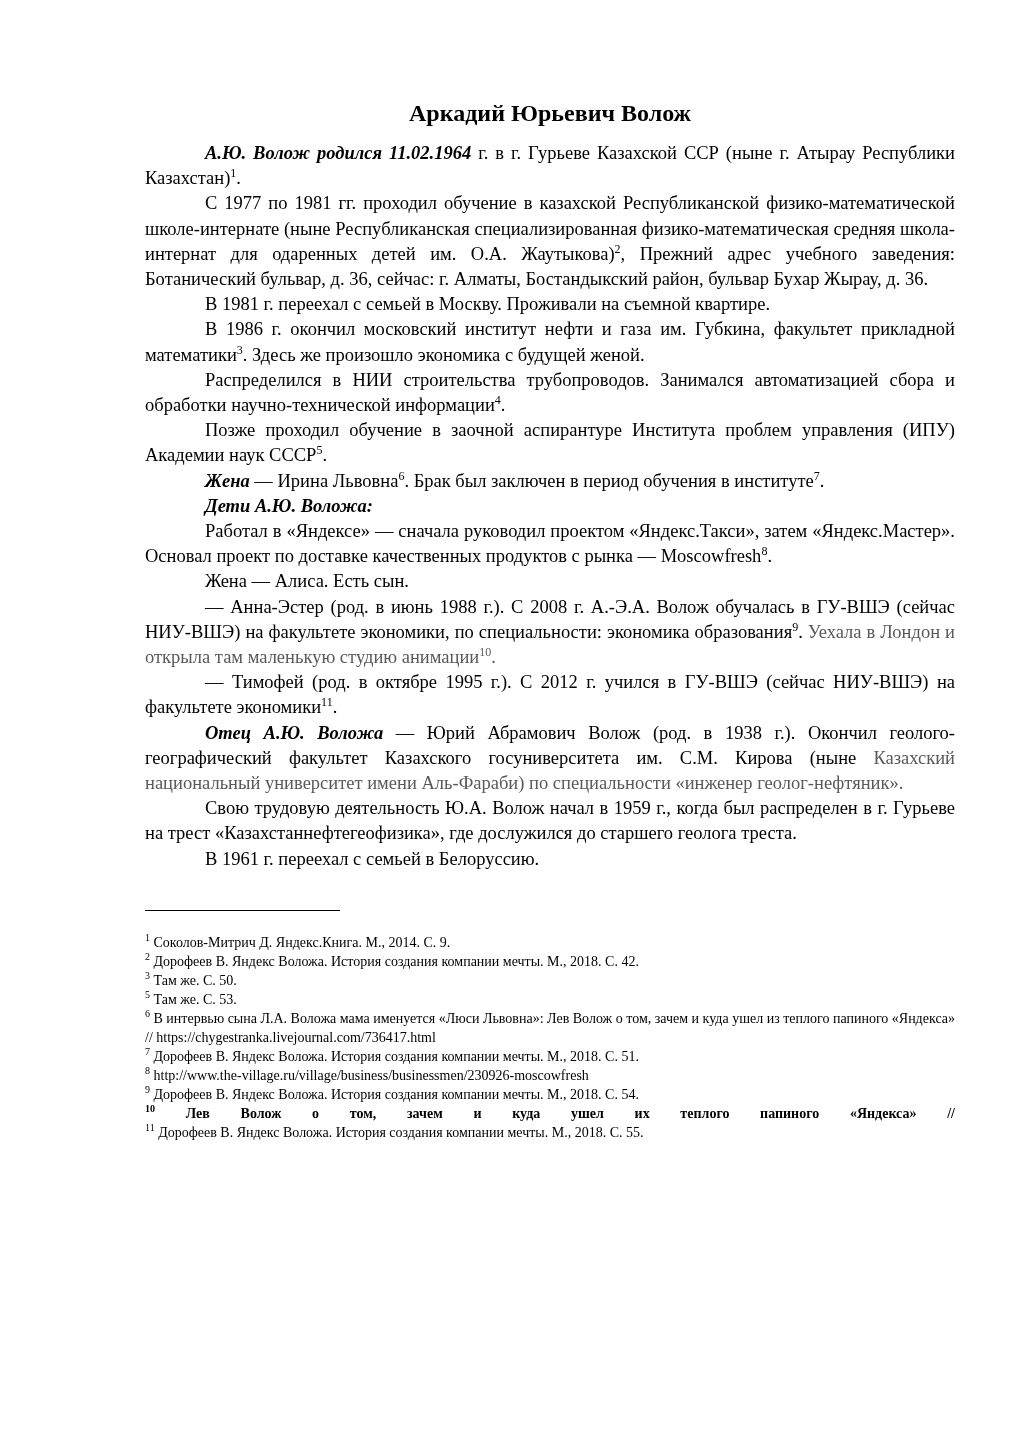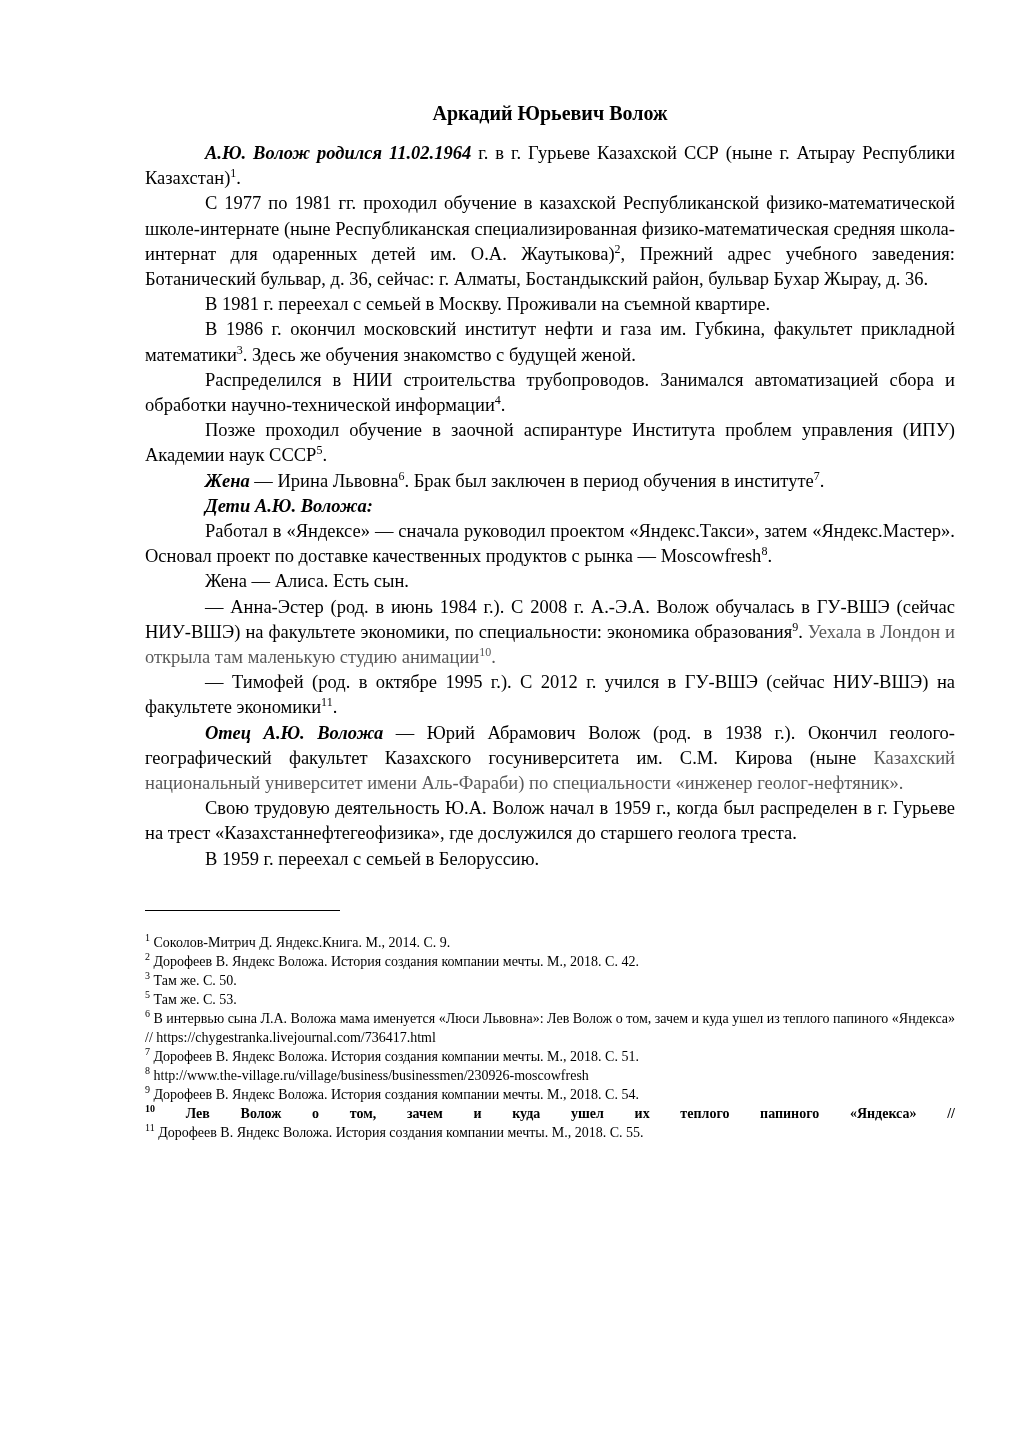--- a/index.html
+++ b/index.html
@@ -9,21 +9,21 @@
     height: 1448px;
     margin: 0 auto;
     background: #ffffff;
     font-family: "Liberation Serif", "DejaVu Serif", serif;
     color: #000000;
     padding: 100px 69px 40px 145px;
     overflow: hidden;
     position: relative;
   }
   .doc-title {
-    font-size: 20px;
+    font-size: 24px;
     font-weight: bold;
     text-align: center;
     line-height: 26px;
     margin-bottom: 15px;
   }
   .doc-body p.para {
     margin: 0;
     font-size: 18.5px;
     line-height: 25.2px;
     text-align: justify;
@@ -58,32 +58,32 @@
 </head>
 <body>
 
 <div class="page">
   <div class="doc-title">Аркадий Юрьевич Волож</div>
 
   <div class="doc-body">
       <p class="para"><span class="bold">А.Ю. Волож родился 11.02.1964</span><span> г. в г. Гурьеве Казахской ССР (ныне г. Атырау Республики Казахстан)</span><sup class="fn-ref">1</sup><span>.</span></p>
       <p class="para"><span>С 1977 по 1981 гг. проходил обучение в казахской Республиканской физико-математической школе-интернате (ныне Республиканская специализированная физико-математическая средняя школа-интернат для одаренных детей им. О.А. Жаутыкова)</span><sup class="fn-ref">2</sup><span>, Прежний адрес учебного заведения: Ботанический бульвар, д. 36, сейчас: г. Алматы, Бостандыкский район, бульвар Бухар Жырау, д. 36.</span></p>
       <p class="para"><span>В 1981 г. переехал с семьей в Москву. Проживали на съемной квартире.</span></p>
-      <p class="para"><span>В 1986 г. окончил московский институт нефти и газа им. Губкина, факультет прикладной математики</span><sup class="fn-ref">3</sup><span>. Здесь же обучения знакомство с будущей женой.</span></p>
+      <p class="para"><span>В 1986 г. окончил московский институт нефти и газа им. Губкина, факультет прикладной математики</span><sup class="fn-ref">3</sup><span>. Здесь же произошло экономика с будущей женой.</span></p>
       <p class="para"><span>Распределился в НИИ строительства трубопроводов. Занимался автоматизацией сбора и обработки научно-технической информации</span><sup class="fn-ref">4</sup><span>.</span></p>
       <p class="para"><span>Позже проходил обучение в заочной аспирантуре Института проблем управления (ИПУ) Академии наук СССР</span><sup class="fn-ref">5</sup><span>.</span></p>
       <p class="para"><span class="bold">Жена</span><span> — Ирина Львовна</span><sup class="fn-ref">6</sup><span>. Брак был заключен в период обучения в институте</span><sup class="fn-ref">7</sup><span>.</span></p>
       <p class="para"><span class="bold">Дети А.Ю. Воложа:</span></p>
       <p class="para"><span>Работал в «Яндексе» — сначала руководил проектом «Яндекс.Такси», затем «Яндекс.Мастер». Основал проект по доставке качественных продуктов с рынка — Moscowfresh</span><sup class="fn-ref">8</sup><span>.</span></p>
       <p class="para"><span>Жена — Алиса. Есть сын.</span></p>
-      <p class="para"><span>— Анна-Эстер (род. в июнь 1984 г.). С 2008 г. А.-Э.А. Волож обучалась в ГУ-ВШЭ (сейчас НИУ-ВШЭ) на факультете экономики, по специальности: экономика образования</span><sup class="fn-ref">9</sup><span>. </span><span class="gray">Уехала в Лондон и открыла там маленькую студию анимации</span><sup class="fn-ref gray">10</sup><span class="gray">.</span></p>
+      <p class="para"><span>— Анна-Эстер (род. в июнь 1988 г.). С 2008 г. А.-Э.А. Волож обучалась в ГУ-ВШЭ (сейчас НИУ-ВШЭ) на факультете экономики, по специальности: экономика образования</span><sup class="fn-ref">9</sup><span>. </span><span class="gray">Уехала в Лондон и открыла там маленькую студию анимации</span><sup class="fn-ref gray">10</sup><span class="gray">.</span></p>
       <p class="para"><span>— Тимофей (род. в октябре 1995 г.). С 2012 г. учился в ГУ-ВШЭ (сейчас НИУ-ВШЭ) на факультете экономики</span><sup class="fn-ref">11</sup><span>.</span></p>
       <p class="para"><span class="bold">Отец А.Ю. Воложа</span><span> — Юрий Абрамович Волож (род. в 1938 г.). Окончил геолого-географический факультет Казахского госуниверситета им. С.М. Кирова (ныне </span><span class="gray">Казахский национальный университет имени Аль-Фараби) по специальности «инженер геолог-нефтяник».</span></p>
       <p class="para"><span>Свою трудовую деятельность Ю.А. Волож начал в 1959 г., когда был распределен в г. Гурьеве на трест «Казахстаннефтегеофизика», где дослужился до старшего геолога треста.</span></p>
-      <p class="para"><span>В 1959 г. переехал с семьей в Белоруссию.</span></p>
+      <p class="para"><span>В 1961 г. переехал с семьей в Белоруссию.</span></p>
     </div>
 
   <div class="fn-sep"></div>
 
   <div class="footnotes">
       <div class="footnote">
         <div class="fn-line"><sup class="fn-num">1</sup> <span>Соколов-Митрич Д. Яндекс.Книга. М., 2014. С. 9.</span></div>
       </div>
       <div class="footnote">
         <div class="fn-line"><sup class="fn-num">2</sup> <span>Дорофеев В. Яндекс Воложа. История создания компании мечты. М., 2018. С. 42.</span></div>

